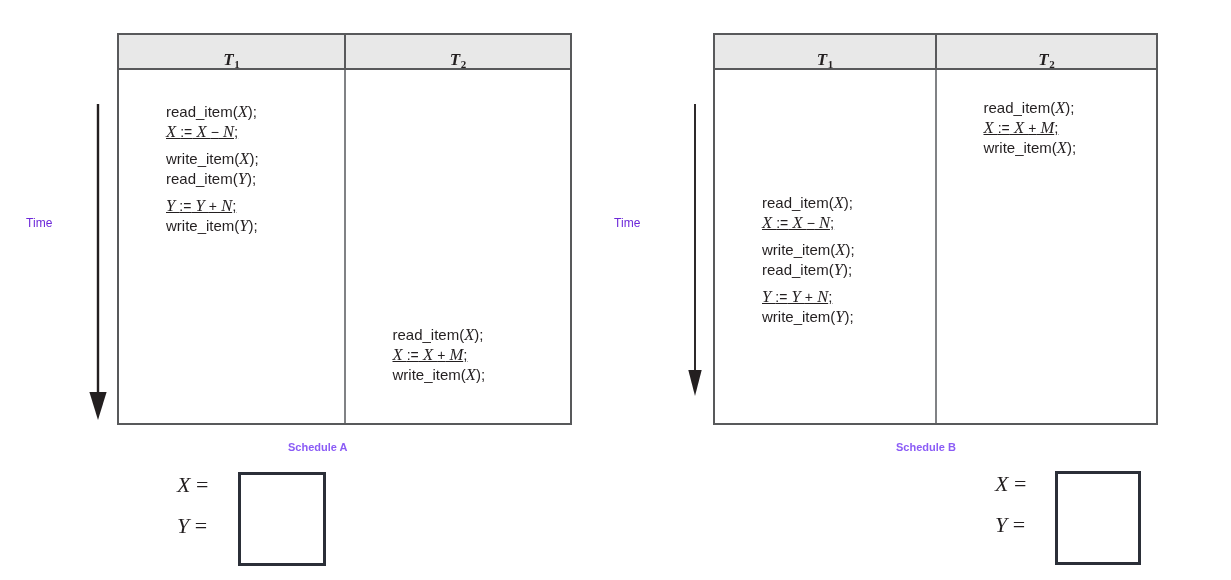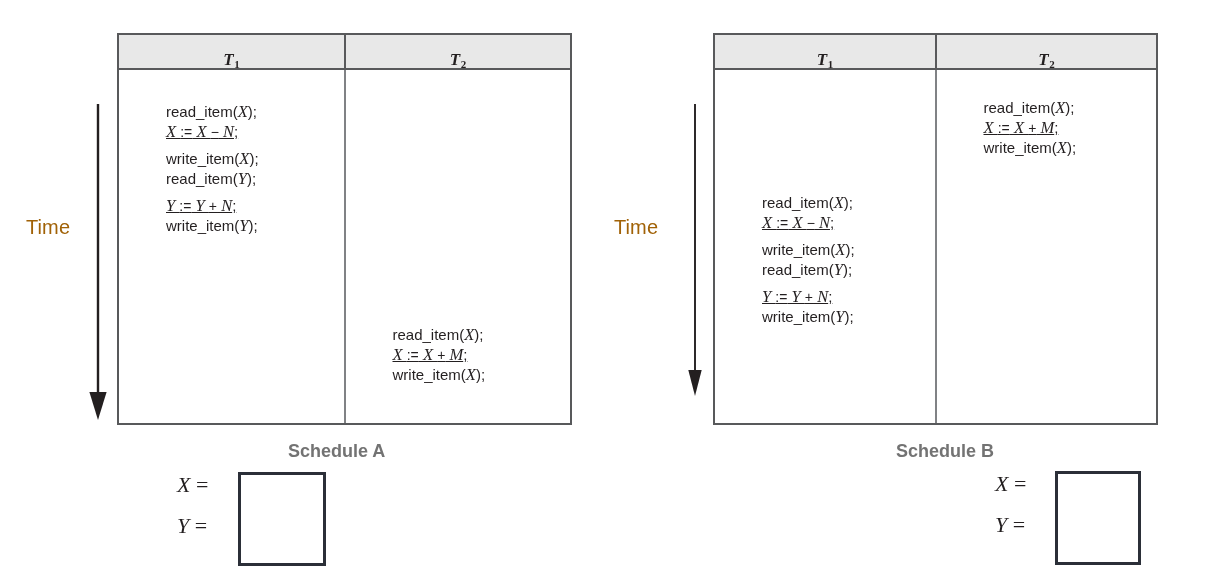--- a/index.html
+++ b/index.html
@@ -20,22 +20,22 @@
     top: 0; left: 0;
     width: 1231px;
     height: 580px;
   }
 
   
   .time-group { position: absolute; }
   .time-label {
     position: absolute;
     font-family: "Liberation Sans", sans-serif;
-    font-size: 20px;
-    color: #a16207;
+    font-size: 12px;
+    color: #6d28d9;
     letter-spacing: 0.1px;
     white-space: nowrap;
   }
   .time-arrow { position: absolute; }
 
   
   .sched-table {
     position: absolute;
     border: 2px solid #58595b;
     border-collapse: collapse;
@@ -136,22 +136,22 @@
     font-family: "Liberation Sans", sans-serif;
     font-style: normal;
     font-size: 15px;
   }
 
   
   .caption {
     position: absolute;
     font-family: "Liberation Sans", sans-serif;
     font-weight: bold;
-    font-size: 18px;
-    color: #737373;
+    font-size: 11px;
+    color: #8b5cf6;
     white-space: nowrap;
     text-align: center;
   }
   .answer-box {
     position: absolute;
     border: 3px solid #2b2f38;
     background: #ffffff;
     box-sizing: border-box;
   }
   .ans-label {

